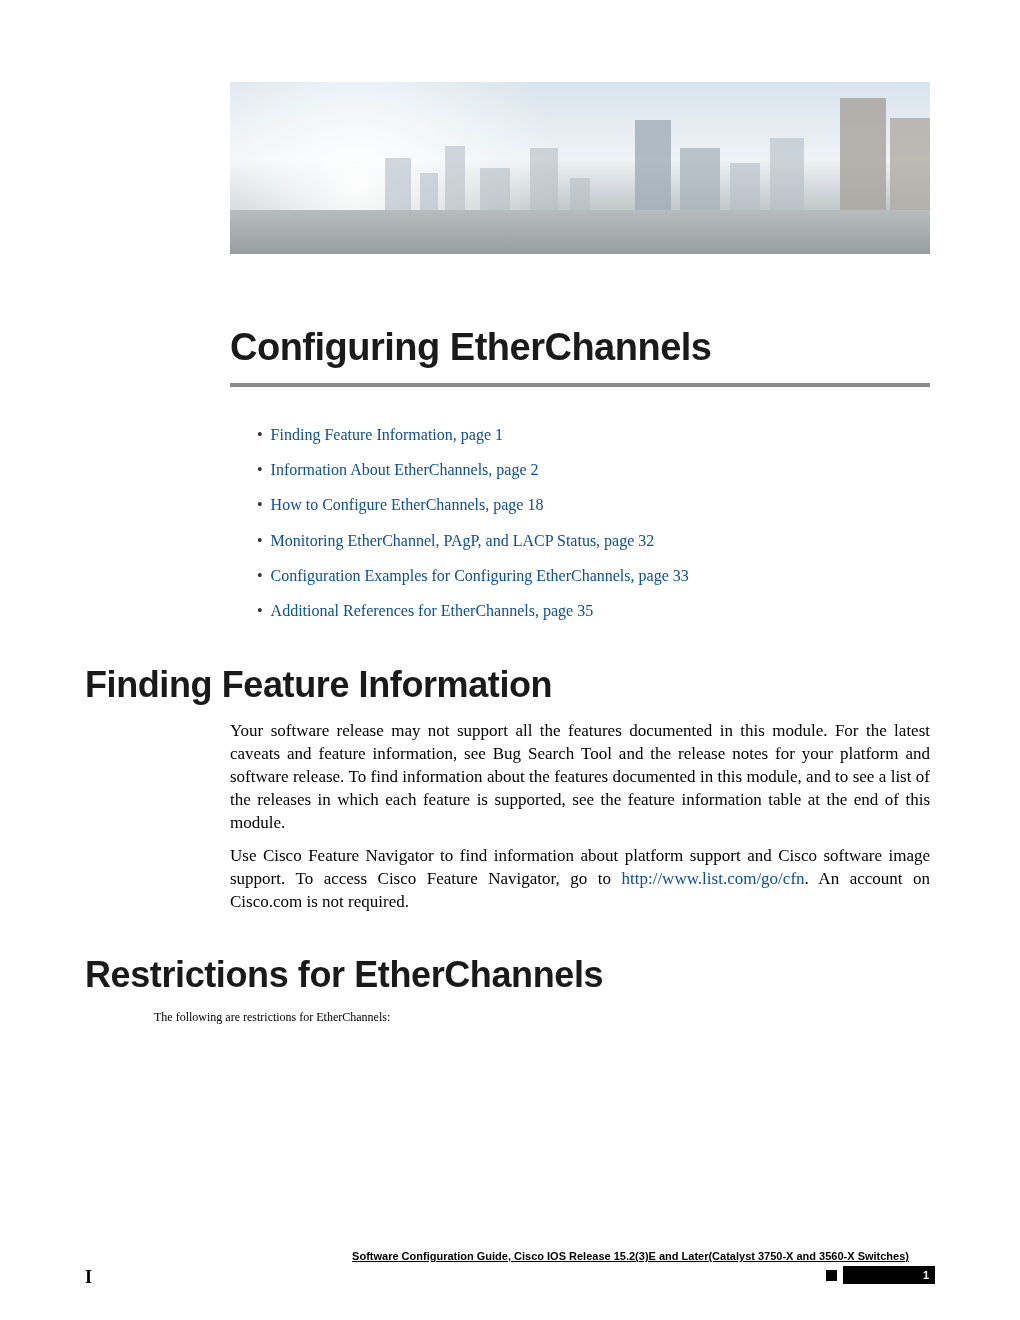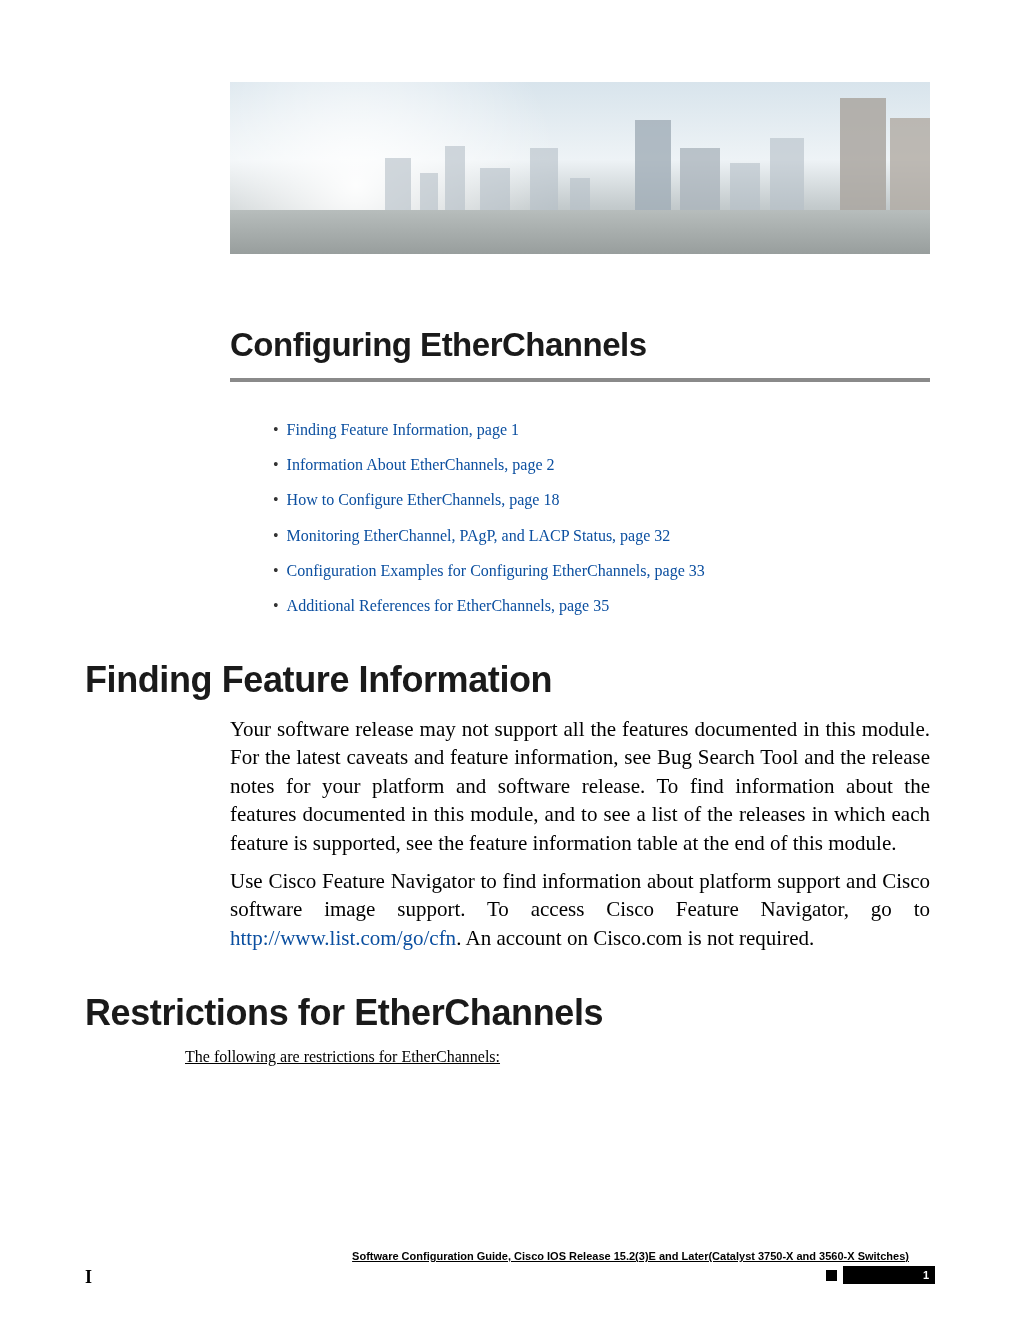--- a/index.html
+++ b/index.html
@@ -37,68 +37,67 @@
   .banner .b10 { left: 540px; width: 34px; height: 80px; }
   .banner .b11 { left: 610px; width: 46px; height: 120px; background: rgba(170,166,160,0.85); }
   .banner .b12 { left: 660px; width: 40px; height: 100px; background: rgba(176,170,162,0.8); }
   .banner .ground { position: absolute; left:0; right:0; bottom:0; height:44px; background: linear-gradient(to bottom, #b7bdbc, #989e9d); }
 
   h1.chapter {
     margin-top: 72px;
     margin-left: 145px;
     font-family: Arial, Helvetica, sans-serif;
     font-weight: 700;
-    font-size: 33px;
+    font-size: 38px;
     color: #1a1a1a;
     letter-spacing: -0.5px;
   }
   .rule {
     margin-top: 14px;
     margin-left: 145px;
     height: 4px;
     background: #8a8a8a;
     width: 700px;
   }
   ul.toc {
     margin-top: 34px;
     margin-left: 172px;
     list-style: none;
     font-size: 16px;
     line-height: 1.7;
   }
-  ul.toc li { margin-bottom: 8px; color: #333; margin-left: 16px; }
+  ul.toc li { margin-bottom: 8px; color: #333; }
   ul.toc li .dot { color: #333; margin-right: 8px; }
   ul.toc li a { color: #0b4fa0; text-decoration: none; }
 
   h2.section {
     font-family: Arial, Helvetica, sans-serif;
     font-weight: 700;
     font-size: 36px;
     margin-top: 40px;
     margin-left: 0;
     letter-spacing: -0.4px;
     color: #1a1a1a;
   }
   .body-text {
     margin-top: 14px;
     margin-left: 145px;
     width: 700px;
-    font-size: 21px;
+    font-size: 17px;
     line-height: 1.35;
     text-align: justify;
   }
   .body-text p { margin-bottom: 10px; }
   .body-text a { color: #0b4fa0; text-decoration: none; }
 
   .restrict-intro {
     margin-top: 14px;
-    margin-left: 100px;
+    margin-left: 69px;
     width: 700px;
-    font-size: 16px;
-    text-decoration: underline;
+    font-size: 12px;
   }
   ul.restrict {
     margin-top: 12px;
     margin-left: 185px;
     width: 660px;
     list-style: none;
     font-size: 16px;
     line-height: 1.35;
   }
   ul.restrict li { margin-bottom: 12px; position: relative; padding-left: 12px; }

